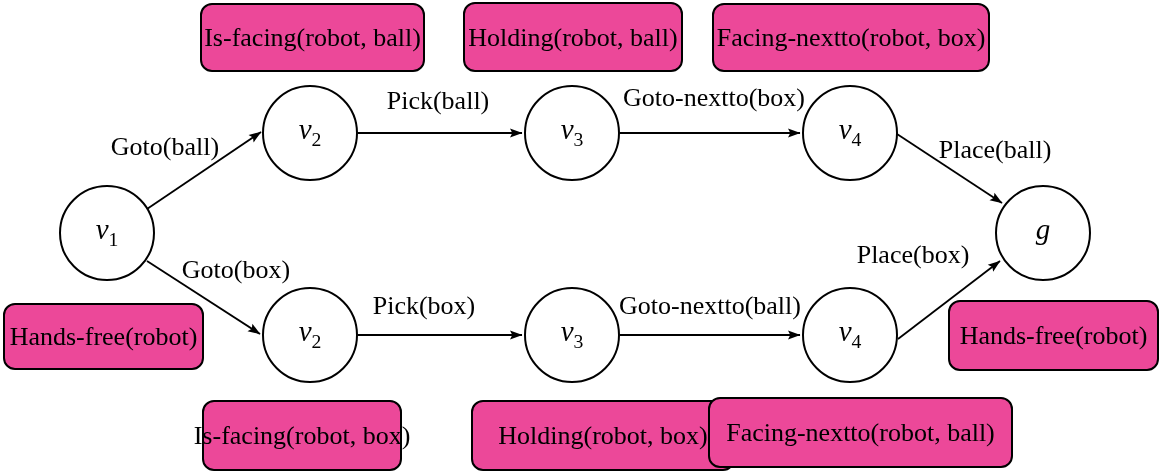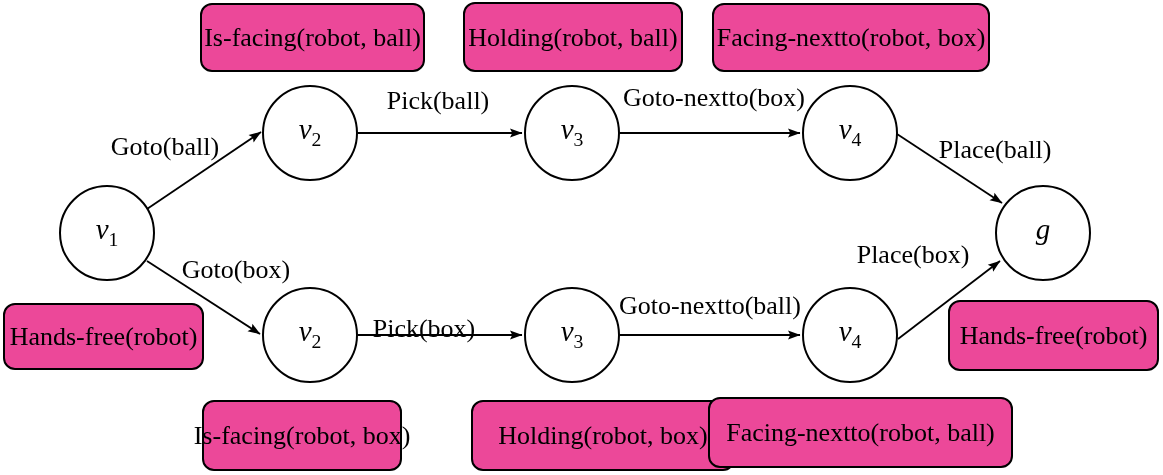--- a/index.html
+++ b/index.html
@@ -88,21 +88,21 @@
   <div class="node-label" style="left:310px; top:335px"><span>v</span><sub>2</sub></div>
   <div class="node-label" style="left:572px; top:335px"><span>v</span><sub>3</sub></div>
   <div class="node-label" style="left:850px; top:335px"><span>v</span><sub>4</sub></div>
   <div class="node-label" style="left:1043px; top:233px"><span>g</span><sub></sub></div>
 
   <div class="edge-label" style="left:165px; top:147px">Goto(ball)</div>
   <div class="edge-label" style="left:438px; top:101px">Pick(ball)</div>
   <div class="edge-label" style="left:714px; top:98px">Goto-nextto(box)</div>
   <div class="edge-label" style="left:995px; top:150px">Place(ball)</div>
   <div class="edge-label" style="left:236px; top:270px">Goto(box)</div>
-  <div class="edge-label" style="left:424px; top:329px">Pick(box)</div>
+  <div class="edge-label" style="left:424px; top:306px">Pick(box)</div>
   <div class="edge-label" style="left:710px; top:306px">Goto-nextto(ball)</div>
   <div class="edge-label" style="left:913px; top:255px">Place(box)</div>
 
   <div class="state-box" style="left:200px; top:3px;   width:225px; height:69px">
     <div>Is-facing(robot, ball)</div>
   </div>
   <div class="state-box" style="left:463px; top:2px;   width:220px; height:70px">
     <div>Holding(robot, ball)</div>
   </div>
   <div class="state-box" style="left:712px; top:3px;   width:278px; height:69px">

